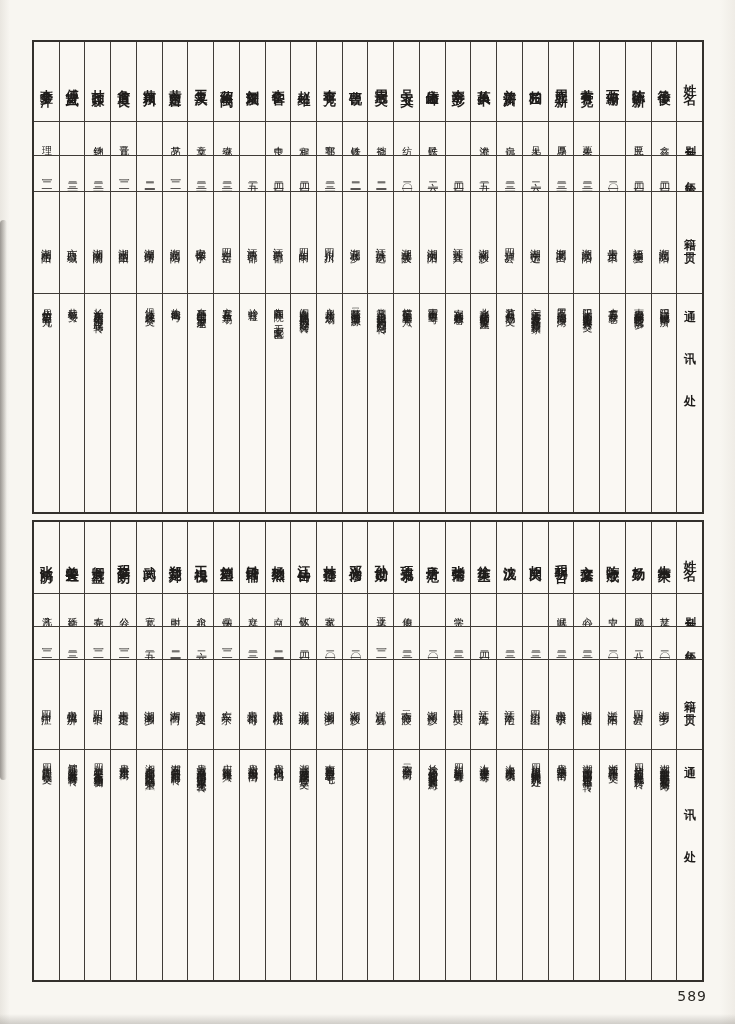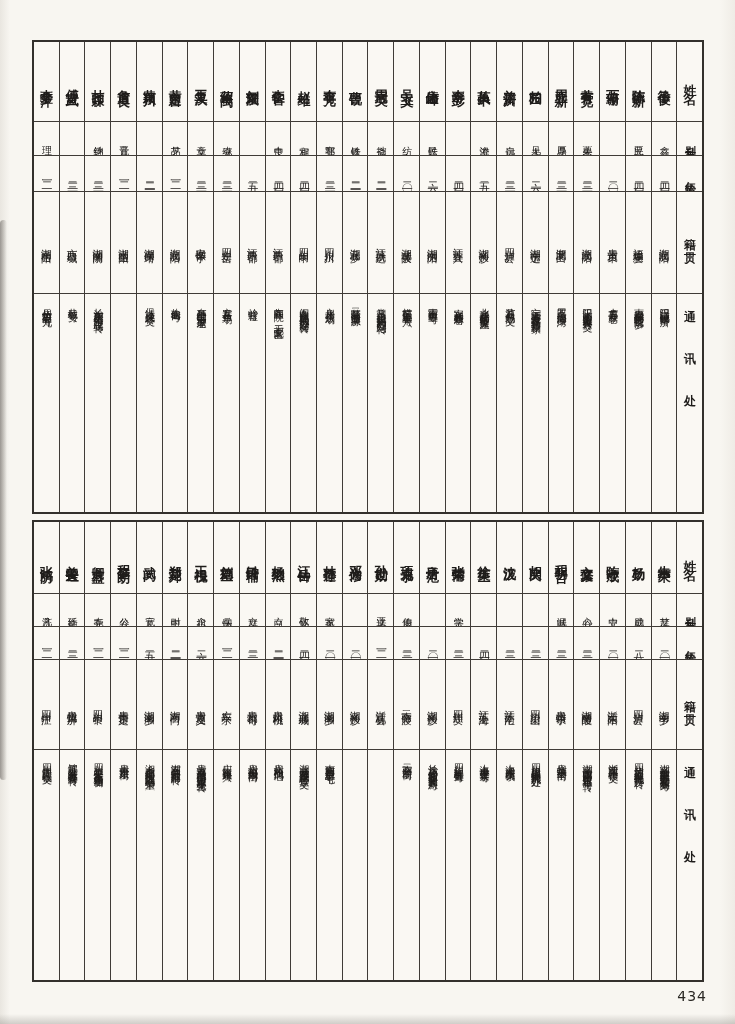--- a/index.html
+++ b/index.html
@@ -958,14 +958,14 @@
         </div>
         <div class="cell c-native">
           <span class="vtext">四川中江</span>
         </div>
         <div class="cell c-address">
           <span class="vtext">四川中江县广福镇交</span>
         </div>
       </div>
     </div>
 
-  <div class="page-number">434</div>
+  <div class="page-number">589</div>
 </div>
 
 </body></html>

